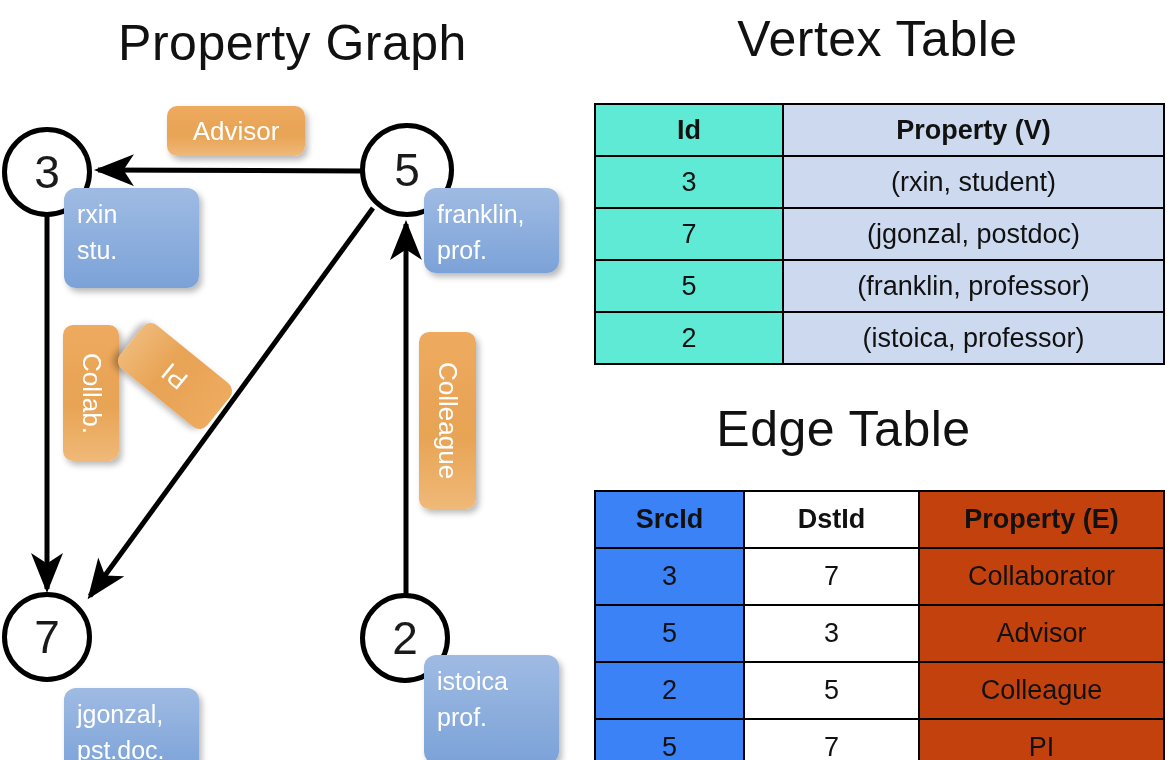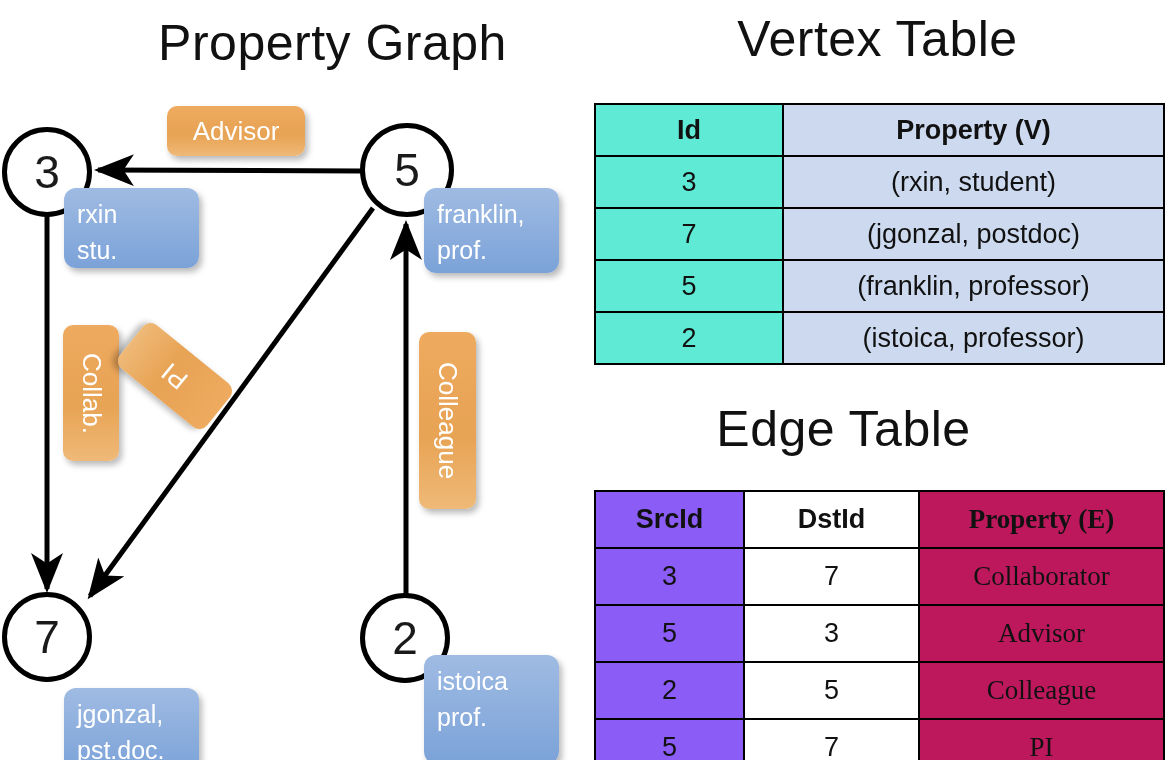--- a/index.html
+++ b/index.html
@@ -20,21 +20,21 @@
   .title {
     position: absolute;
     font-family: "Liberation Sans", sans-serif;
     font-weight: 300;
     font-size: 50px;
     letter-spacing: 0.5px;
     color: #111;
     white-space: nowrap;
     text-align: center;
   }
-  #title-property-graph { left: 0px;   top: 14px;  width: 585px; padding-left: 40px; }
+  #title-property-graph { left: 0px;   top: 14px;  width: 585px; }
   #title-vertex-table   { left: 585px; top: 10px;  width: 585px; }
   #title-edge-table     { left: 551px; top: 400px; width: 585px; }
 
   
   #graph-panel {
     position: absolute;
     left: 0; top: 0;
     width: 585px; height: 760px;
   }
   #graph-edges {
@@ -111,23 +111,23 @@
     font-weight: bold;
     font-size: 27px;
   }
   #vertex-table { left: 594px; top: 103px; }
   #vertex-table th, #vertex-table td { height: 50px; }
   #vertex-table .c-id   { width: 186px; background: #5eead4; }
   #vertex-table .c-prop { width: 379px; background: #ccd9ee; }
 
   #edge-table { left: 594px; top: 490px; }
   #edge-table th, #edge-table td { height: 55px; }
-  #edge-table .c-src  { width: 147px; background: #8b5cf6; }
+  #edge-table .c-src  { width: 147px; background: #3b82f6; }
   #edge-table .c-dst  { width: 173px; background: #ffffff; margin-top: 16px; }
-  #edge-table .c-prop { width: 243px; background: #be185d; font-family: Liberation Serif, serif; }
+  #edge-table .c-prop { width: 243px; background: #c2410c; }
 </style>
 </head>
 <body>
 
 <div class="title" id="title-property-graph">Property Graph</div>
 <div class="title" id="title-vertex-table">Vertex Table</div>
 <div class="title" id="title-edge-table">Edge Table</div>
 
 <div id="graph-panel">
 
@@ -145,21 +145,21 @@
     <line x1="373" y1="208" x2="90" y2="596" stroke="#000" stroke-width="5" marker-end="url(#ah)"></line>
 
     <line x1="406" y1="594" x2="406" y2="224" stroke="#000" stroke-width="5" marker-end="url(#ah)"></line>
   </svg>
 
   <div class="node-circle" id="node-3" style="left:2px; top:127px; width:90px; height:90px;">3</div>
   <div class="node-circle" id="node-5" style="left:360px; top:123px; width:94px; height:94px;">5</div>
   <div class="node-circle" id="node-7" style="left:2px; top:592px; width:90px; height:90px;">7</div>
   <div class="node-circle" id="node-2" style="left:360px; top:593px; width:90px; height:90px;">2</div>
 
-  <div class="prop-box" style="left:64px; top:188px; width:135px; height:80px;">
+  <div class="prop-box" style="left:64px; top:188px; width:135px; height:100px;">
     <span>rxin</span>
     <span>stu.</span>
   </div>
   <div class="prop-box" style="left:424px; top:188px; width:135px; height:85px;">
     <span>franklin,</span>
     <span>prof.</span>
   </div>
   <div class="prop-box" style="left:64px; top:688px; width:135px; height:85px;">
     <span>jgonzal,</span>
     <span>pst.doc.</span>

